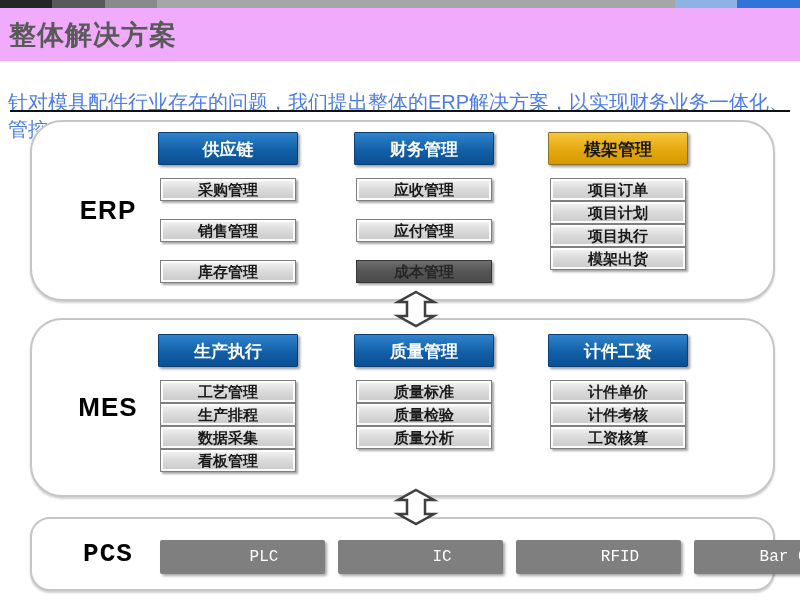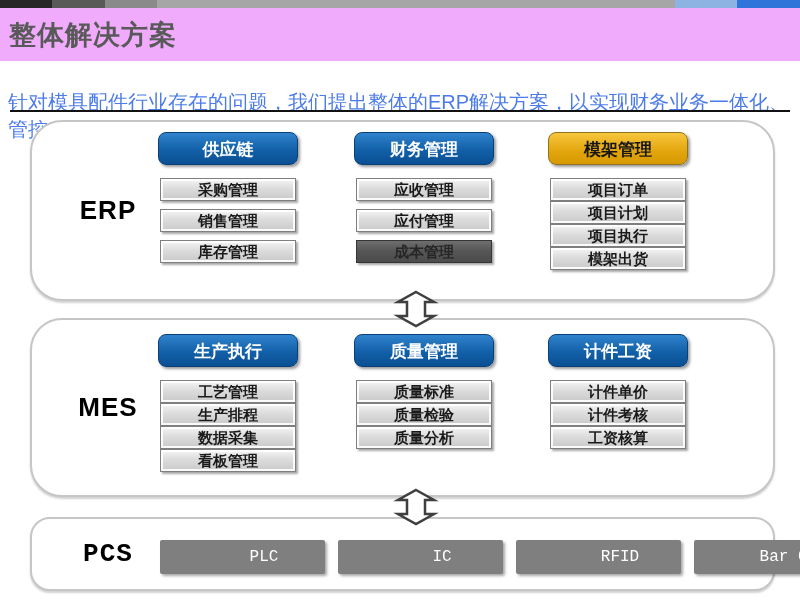--- a/index.html
+++ b/index.html
@@ -43,32 +43,32 @@
     font-size:26px;font-weight:bold;color:#000;letter-spacing:1px;
   }
   
   .column{position:absolute;top:0;width:140px;display:flex;flex-direction:column;}
   .layer-erp .column{padding-top:10px;}
   .layer-mes .column{padding-top:14px;}
   .hdr{
     height:33px;line-height:33px;text-align:center;
     font-size:17px;font-weight:bold;
     box-shadow:2px 2px 3px rgba(0,0,0,0.4);
-    border-radius:8px;box-sizing:border-box;
+    border-radius:1px;box-sizing:border-box;
   }
   .hdr-blue{
     color:#ffffff;border:1px solid #0a3f78;
     background:linear-gradient(180deg,#2f83cc 0%,#1260a8 55%,#0b4f93 100%);
   }
   .hdr-gold{
     color:#161616;border:1px solid #8f7320;
     background:linear-gradient(180deg,#f6c63d 0%,#e3a50d 60%,#d79900 100%);
   }
   .items{display:flex;flex-direction:column;margin-top:13px;align-items:center;}
-  .items.sparse{gap:8px;}
+  .items.sparse{gap:18px;}
   .items.dense{}
   .btn{
     width:136px;height:23px;line-height:21px;text-align:center;
     font-size:15px;font-weight:600;color:#1a1a1a;box-sizing:border-box;
     border:1px solid #7f7f7f;
     background:linear-gradient(180deg,#f5f5f5 0%,#dcdcdc 45%,#c9c9c9 100%);
     box-shadow:inset 0 0 0 2px rgba(255,255,255,0.9),1.5px 1.5px 2px rgba(0,0,0,0.35);
   }
   .btn.dark{
     color:#262626;border:1px solid #353535;

